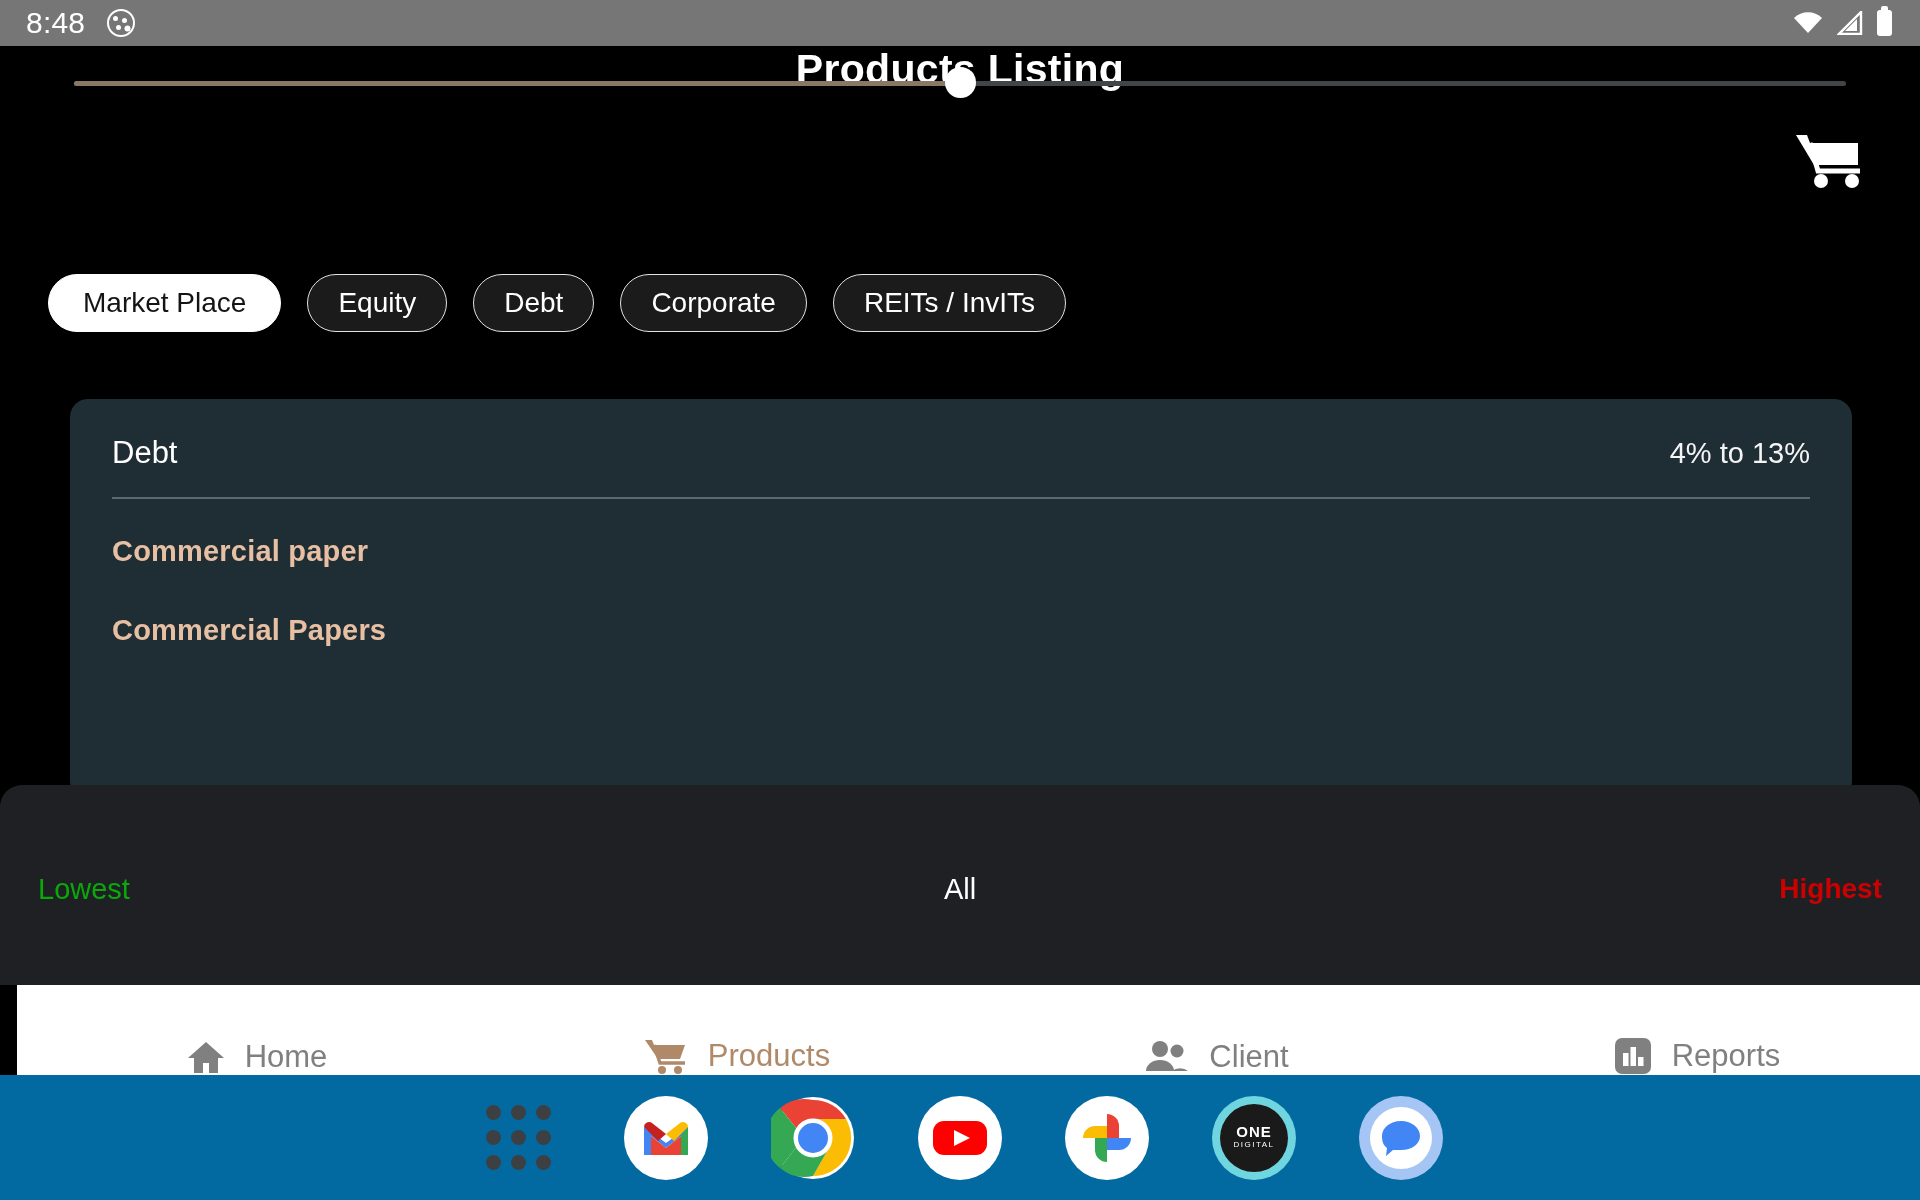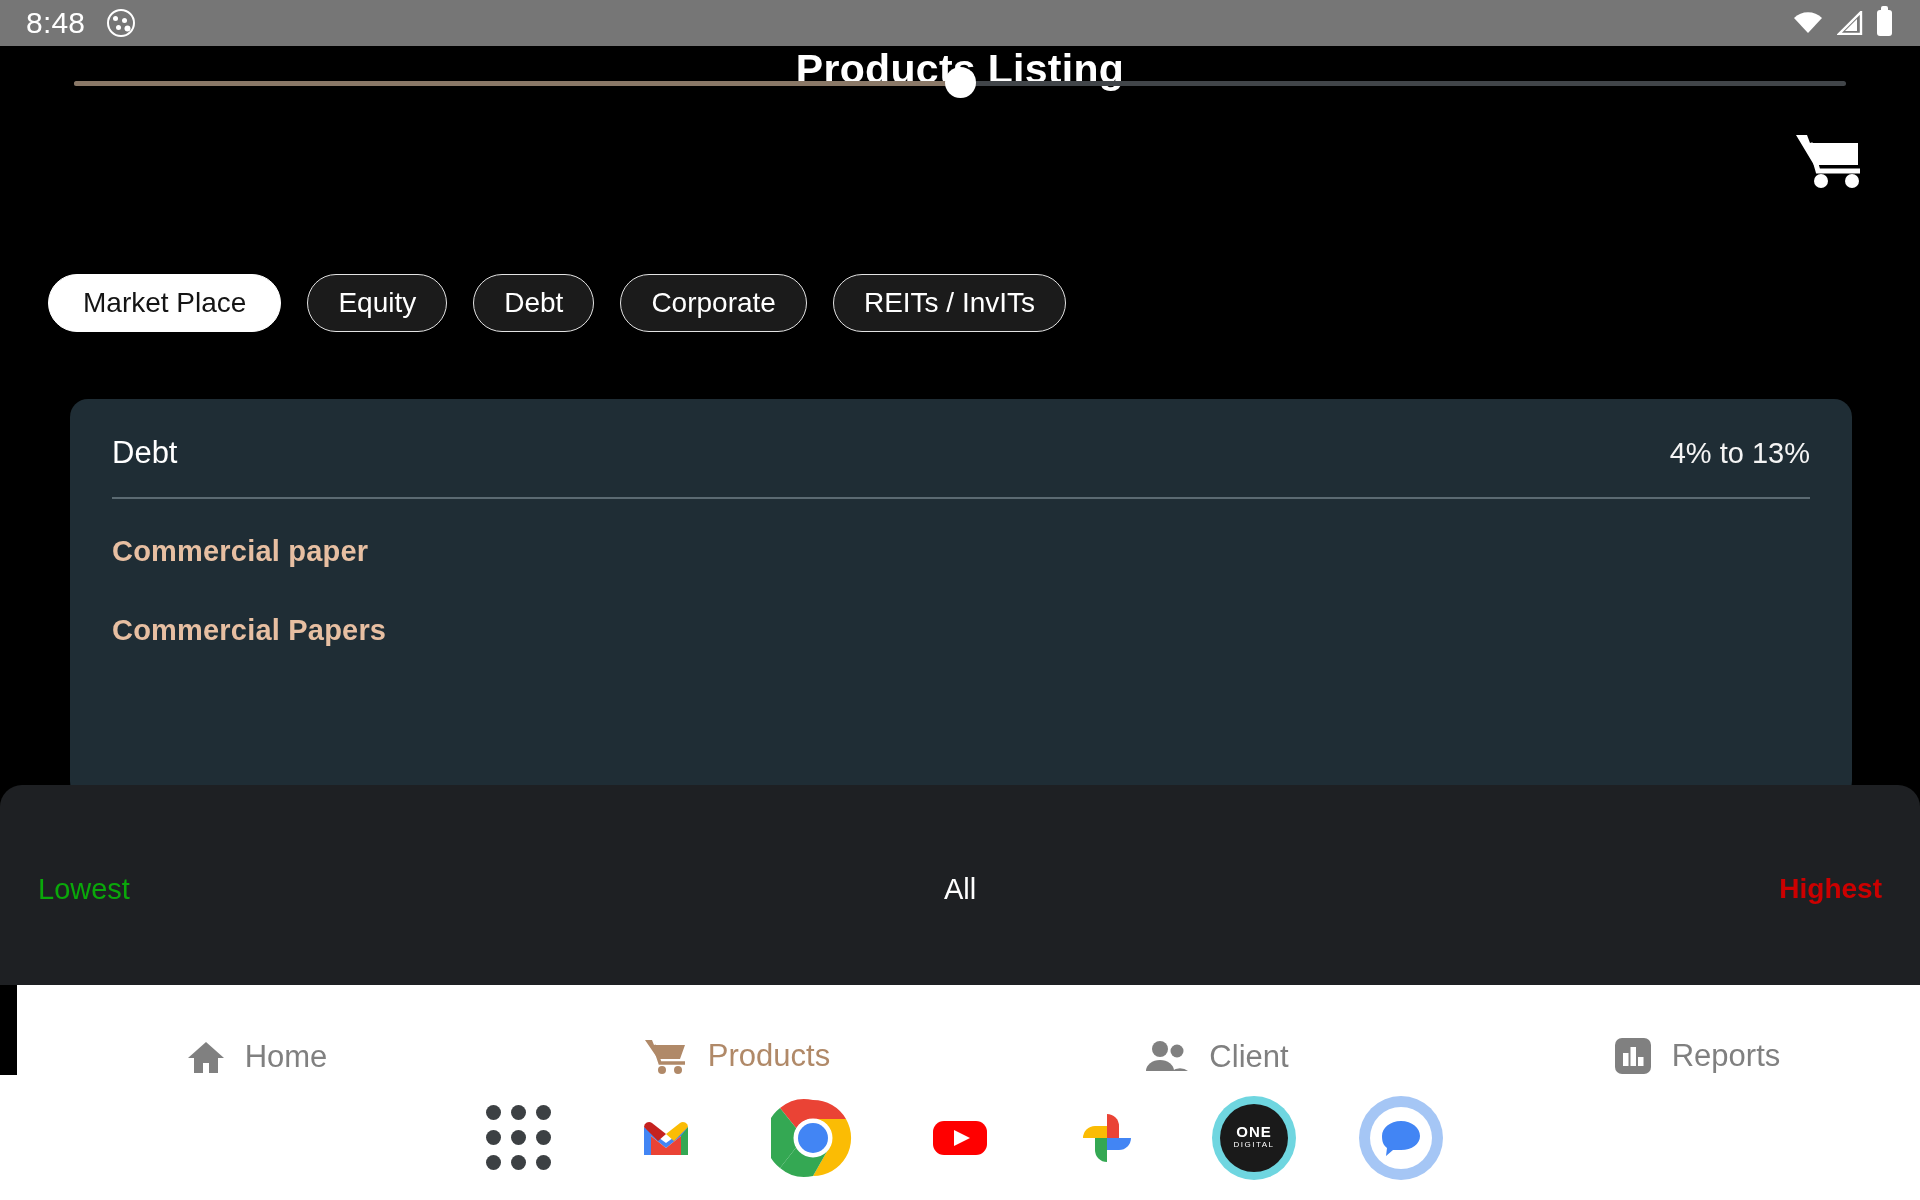--- a/index.html
+++ b/index.html
@@ -126,21 +126,21 @@
   .nav-item{
     flex:1; display:flex; align-items:center; justify-content:center; gap:20px;
   }
   .nav-label{ font-size:31px; color:#808080; font-weight:normal; }
   .nav-item.active .nav-label{ color:#b08968; }
   .nav-icon{ display:flex; align-items:center; justify-content:center; }
 
   
   .dock{
     position:absolute; top:1075px; left:0; width:1920px; height:125px;
-    background:#ffffff;
+    background:#0369a1;
     display:flex; align-items:center; justify-content:center; gap:63px;
   }
   .dock-app{ width:84px; height:84px; position:relative; }
   .drawer-dots{
     width:66px; height:66px;
     display:grid; grid-template-columns:repeat(3,1fr); grid-template-rows:repeat(3,1fr);
     gap:9px;
   }
   .drawer-dots i{ width:15px; height:15px; border-radius:50%; background:#3c4043; display:block; }
   .circ{ width:84px; height:84px; border-radius:50%; display:flex;

